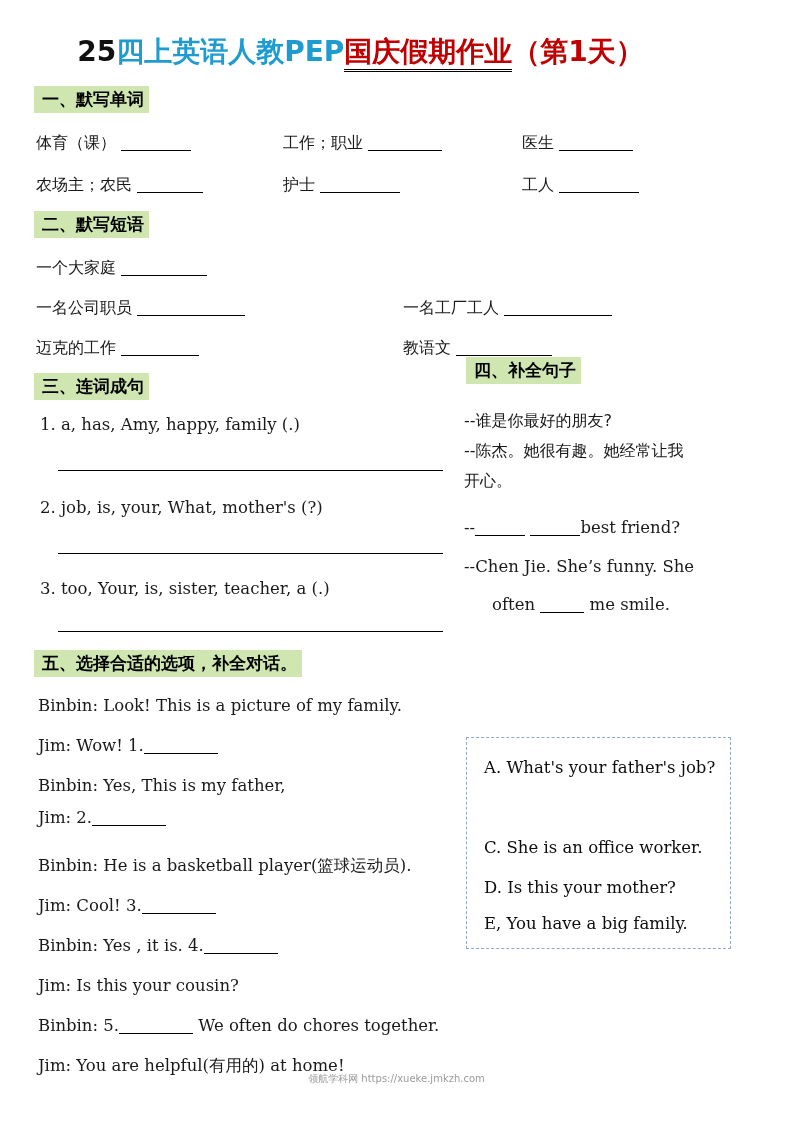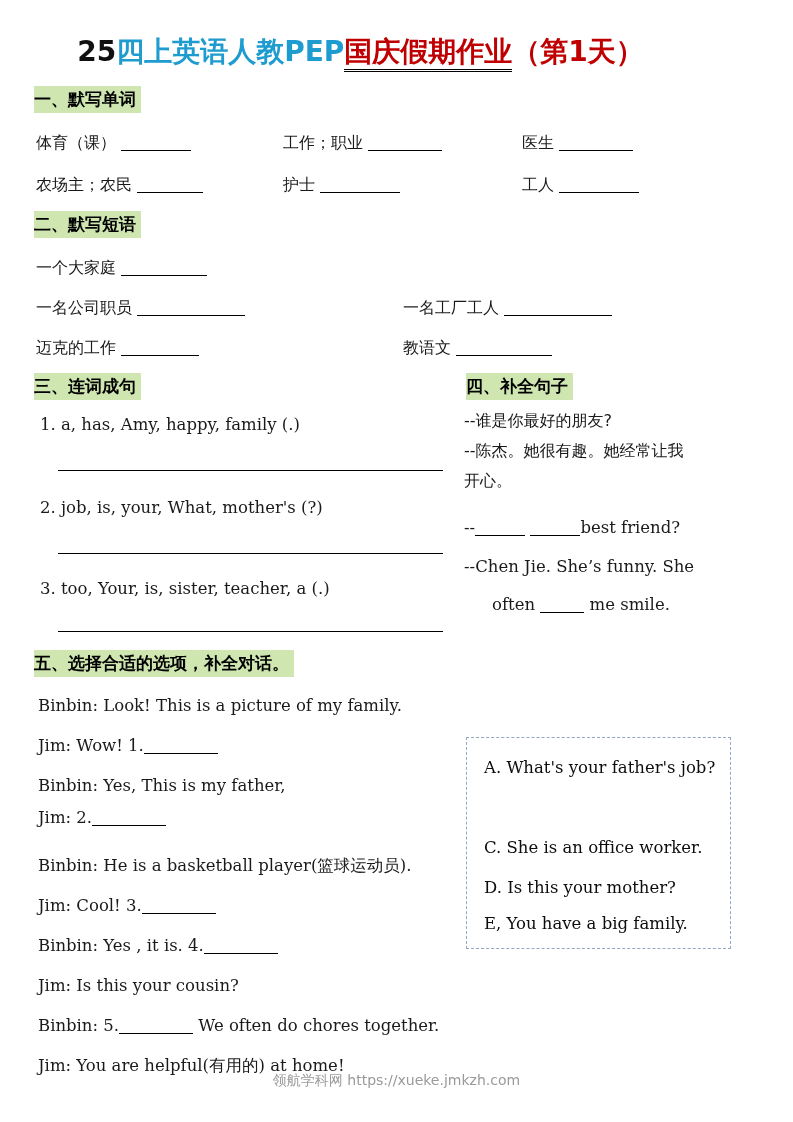--- a/index.html
+++ b/index.html
@@ -47,21 +47,21 @@
 
   
   .sec-head {
     position: absolute;
     font-family: "DejaVu Sans", "Liberation Sans", sans-serif;
     font-weight: bold;
     font-size: 17px;
     line-height: 24px;
     color: #000000;
     background: #cfe6b0;
-    padding: 1px 5px 2px 0;
+    padding: 1px 5px 2px 8px;
     white-space: nowrap;
   }
 
   
   .row {
     position: absolute;
     font-size: 16.5px;
     line-height: 22px;
     white-space: nowrap;
     color: #1a1a1a;
@@ -112,21 +112,21 @@
   }
 
   
   .watermark {
     position: absolute;
     top: 1072px;
     left: 0;
     width: 793px;
     text-align: center;
     font-family: "DejaVu Sans", "Liberation Sans", sans-serif;
-    font-size: 14px;
+    font-size: 10px;
     color: #9a9a9a;
     white-space: nowrap;
   }
 </style>
 </head>
 <body>
 
 <div class="page">
 
   <div class="doc-title">
@@ -190,21 +190,21 @@
 
   <div class="row en" style="top:414px; left:40px;">1. a,   has,   Amy,     happy,     family   (.)</div>
   <div class="answer-line" style="top:470px; left:58px; width:385px;"></div>
 
   <div class="row en" style="top:497px; left:40px;">2. job,   is,   your,    What,     mother's   (?)</div>
   <div class="answer-line" style="top:553px; left:58px; width:385px;"></div>
 
   <div class="row en" style="top:578px; left:40px;">3. too,   Your,   is,   sister,   teacher,   a   (.)</div>
   <div class="answer-line" style="top:631px; left:58px; width:385px;"></div>
 
-  <div class="sec-head" style="top:373px; left:466px;text-align:right;">四、补全句子</div>
+  <div class="sec-head" style="top:357px; left:466px;text-align:right;">四、补全句子</div>
 
   <div class="row cn" style="top:410px; left:464px;">--谁是你最好的朋友?</div>
   <div class="row cn" style="top:440px; left:464px;">--陈杰。她很有趣。她经常让我</div>
   <div class="row cn" style="top:470px; left:464px;">开心。</div>
 
   <div class="row en" style="top:517px; left:464px;">
     <span>--</span><span class="blank b50"></span>&nbsp;<span class="blank b50"></span><span>best  friend?</span>
   </div>
 
   <div class="row en" style="top:556px; left:464px;">--Chen  Jie. She’s  funny. She</div>

